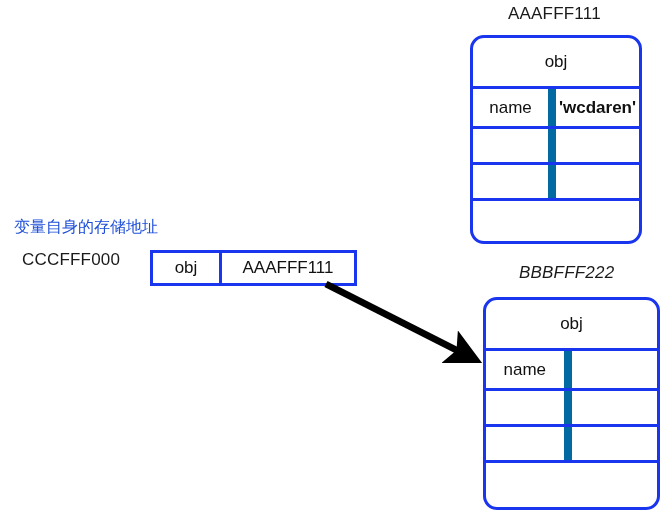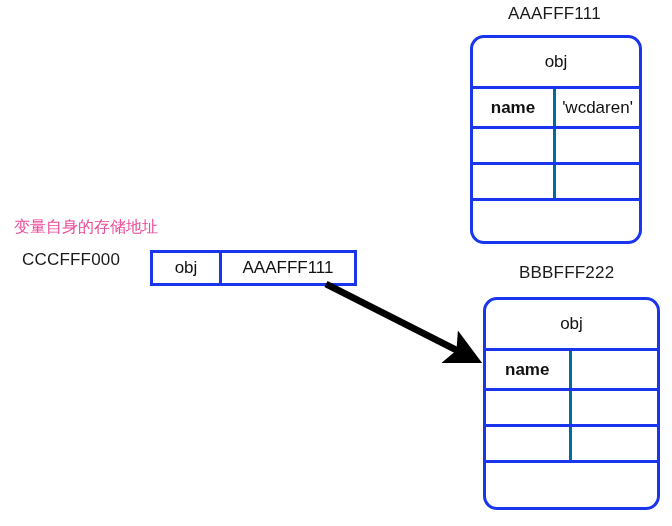--- a/index.html
+++ b/index.html
@@ -25,21 +25,21 @@
   .addr-label {
     position: absolute;
     font-size: 17px;
     color: #1a1a1a;
     white-space: nowrap;
     letter-spacing: 0.2px;
   }
   .cn-note {
     position: absolute;
     font-size: 16px;
-    color: #ec4899;
+    color: #1d4ed8;
     white-space: nowrap;
   }
 
   
   .obj-table {
     position: absolute;
     box-sizing: border-box;
     border: 3px solid #1a35ee;
     border-radius: 14px;
     background: #ffffff;
@@ -60,25 +60,25 @@
     display: flex;
     align-items: center;
     justify-content: center;
     font-size: 17px;
     color: #111111;
     overflow: hidden;
     white-space: nowrap;
   }
   .obj-cell.key {
     flex: 0 0 50%;
-    border-right: 3px solid #0369a1;
-    font-weight: bold;
+    border-right: 8px solid #0369a1;
   }
   .obj-cell.val {
     flex: 1 1 auto;
+    font-weight: bold;
   }
   .obj-cell.full {
     flex: 1 1 auto;
   }
 
   
   .var-box {
     position: absolute;
     box-sizing: border-box;
     border: 3px solid #1a35ee;
@@ -134,21 +134,21 @@
     </div>
     <div class="obj-row divider-top" style="height:36px;">
       <div class="obj-cell key"></div>
       <div class="obj-cell val"></div>
     </div>
     <div class="obj-row divider-top" style="flex:1 1 auto;">
       <div class="obj-cell full"></div>
     </div>
   </div>
 
-  <div class="addr-label" style="left:519px; top:263px;">BBBFFF222</div>
+  <div class="addr-label" style="left:519px; top:263px;font-style:italic;">BBBFFF222</div>
 
   <div class="obj-table" style="left:483px; top:297px; width:177px; height:213px;">
     <div class="obj-row" style="height:48px;">
       <div class="obj-cell full">obj</div>
     </div>
     <div class="obj-row divider-top" style="height:40px;">
       <div class="obj-cell key">name</div>
     </div>
     <div class="obj-row divider-top" style="height:36px;">
       <div class="obj-cell key"></div>

